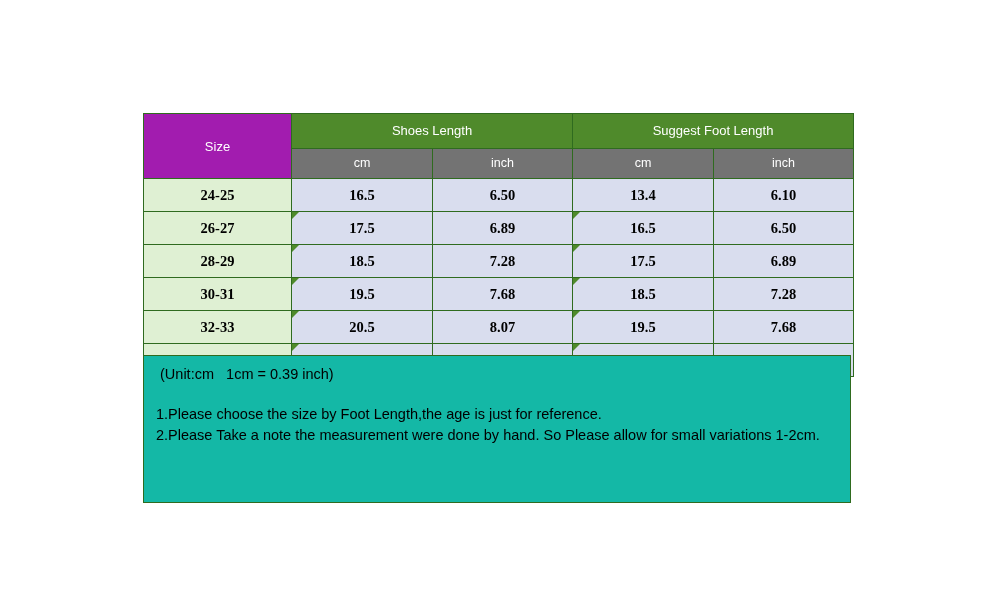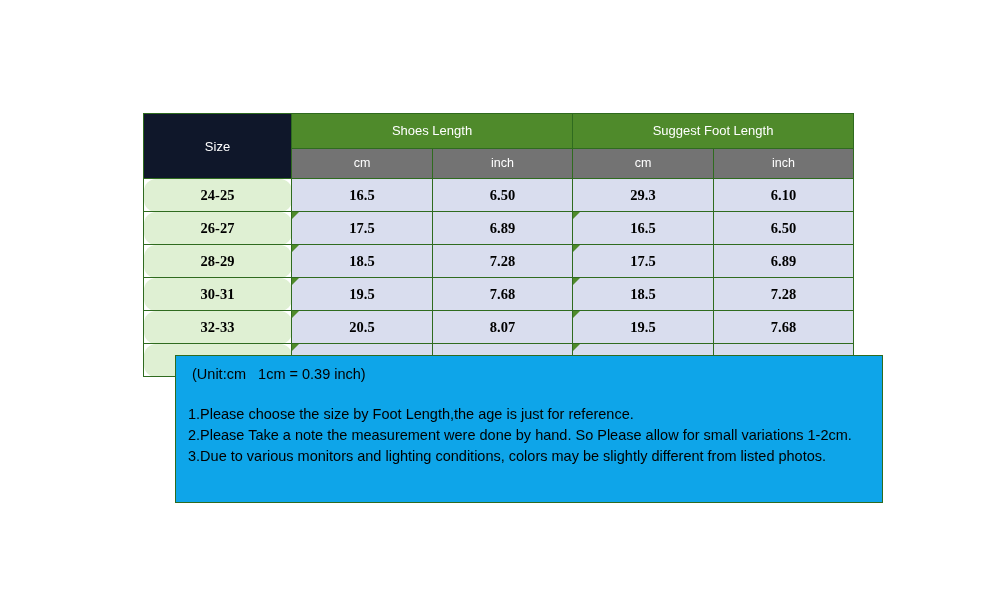--- a/index.html
+++ b/index.html
@@ -39,21 +39,21 @@
   .hdr-green {
     background: #4f8a2b;
     color: #ffffff;
     font-size: 13px;
     font-weight: normal;
     font-family: "Liberation Sans", sans-serif;
     height: 32px;
   }
 
   .hdr-size {
-    background: #0f172a;
+    background: #a21caf;
     color: #ffffff;
     font-size: 13px;
     font-weight: normal;
     height: 64px;
   }
 
   .sub-hdr {
     background: #737373;
     color: #ffffff;
     font-size: 12.5px;
@@ -61,21 +61,20 @@
     height: 28px;
   }
 
   .cell-size {
     background: #dff0d3;
     color: #000000;
     font-size: 14.5px;
     font-weight: bold;
     font-family: "Liberation Serif", serif;
     height: 32px;
-    border-radius: 12px;
   }
 
   .cell-val {
     background: #d9ddee;
     color: #000000;
     font-size: 14.5px;
     font-weight: bold;
     font-family: Liberation Serif, serif;
     height: 32px;
     position: relative;
@@ -90,25 +89,24 @@
     border-top: 7px solid #4f8a2b;
     border-right: 7px solid transparent;
   }
 
   #notes {
     position: absolute;
     left: 143px;
     top: 355px;
     width: 708px;
     height: 148px;
-    background: #0ea5e9;
+    background: #14b8a6;
     border: 1px solid #2f6b1f;
     box-sizing: border-box;
     padding: 10px 12px 0 12px;
-    margin-left: 32px;
   }
 
   .note-unit {
     font-size: 14.5px;
     color: #000000;
     font-family: "Liberation Sans", sans-serif;
     margin-bottom: 22px;
     white-space: pre;
   }
 
@@ -144,21 +142,21 @@
         <th class="sub-hdr">inch</th>
         <th class="sub-hdr">cm</th>
         <th class="sub-hdr">inch</th>
       </tr>
     </thead>
     <tbody>
       <tr>
         <td class="cell-size">24-25</td>
         <td class="cell-val">16.5</td>
         <td class="cell-val">6.50</td>
-        <td class="cell-val">29.3</td>
+        <td class="cell-val">13.4</td>
         <td class="cell-val">6.10</td>
       </tr>
       <tr>
         <td class="cell-size">26-27</td>
         <td class="cell-val mark">17.5</td>
         <td class="cell-val">6.89</td>
         <td class="cell-val mark">16.5</td>
         <td class="cell-val">6.50</td>
       </tr>
       <tr>
@@ -189,16 +187,15 @@
         <td class="cell-val mark">20.5</td>
         <td class="cell-val">8.07</td>
       </tr>
     </tbody>
   </table>
 
   <div id="notes">
     <div class="note-unit"> (Unit:cm   1cm = 0.39 inch)</div>
     <div class="note-line">1.Please choose the size by Foot Length,the age is just for reference.</div>
     <div class="note-line">2.Please Take a note the measurement were done by hand. So Please allow for small variations 1-2cm.</div>
-    <div class="note-line">3.Due to various monitors and lighting conditions, colors may be slightly different from listed photos.</div>
   </div>
 
 </div>
 
 </body></html>

